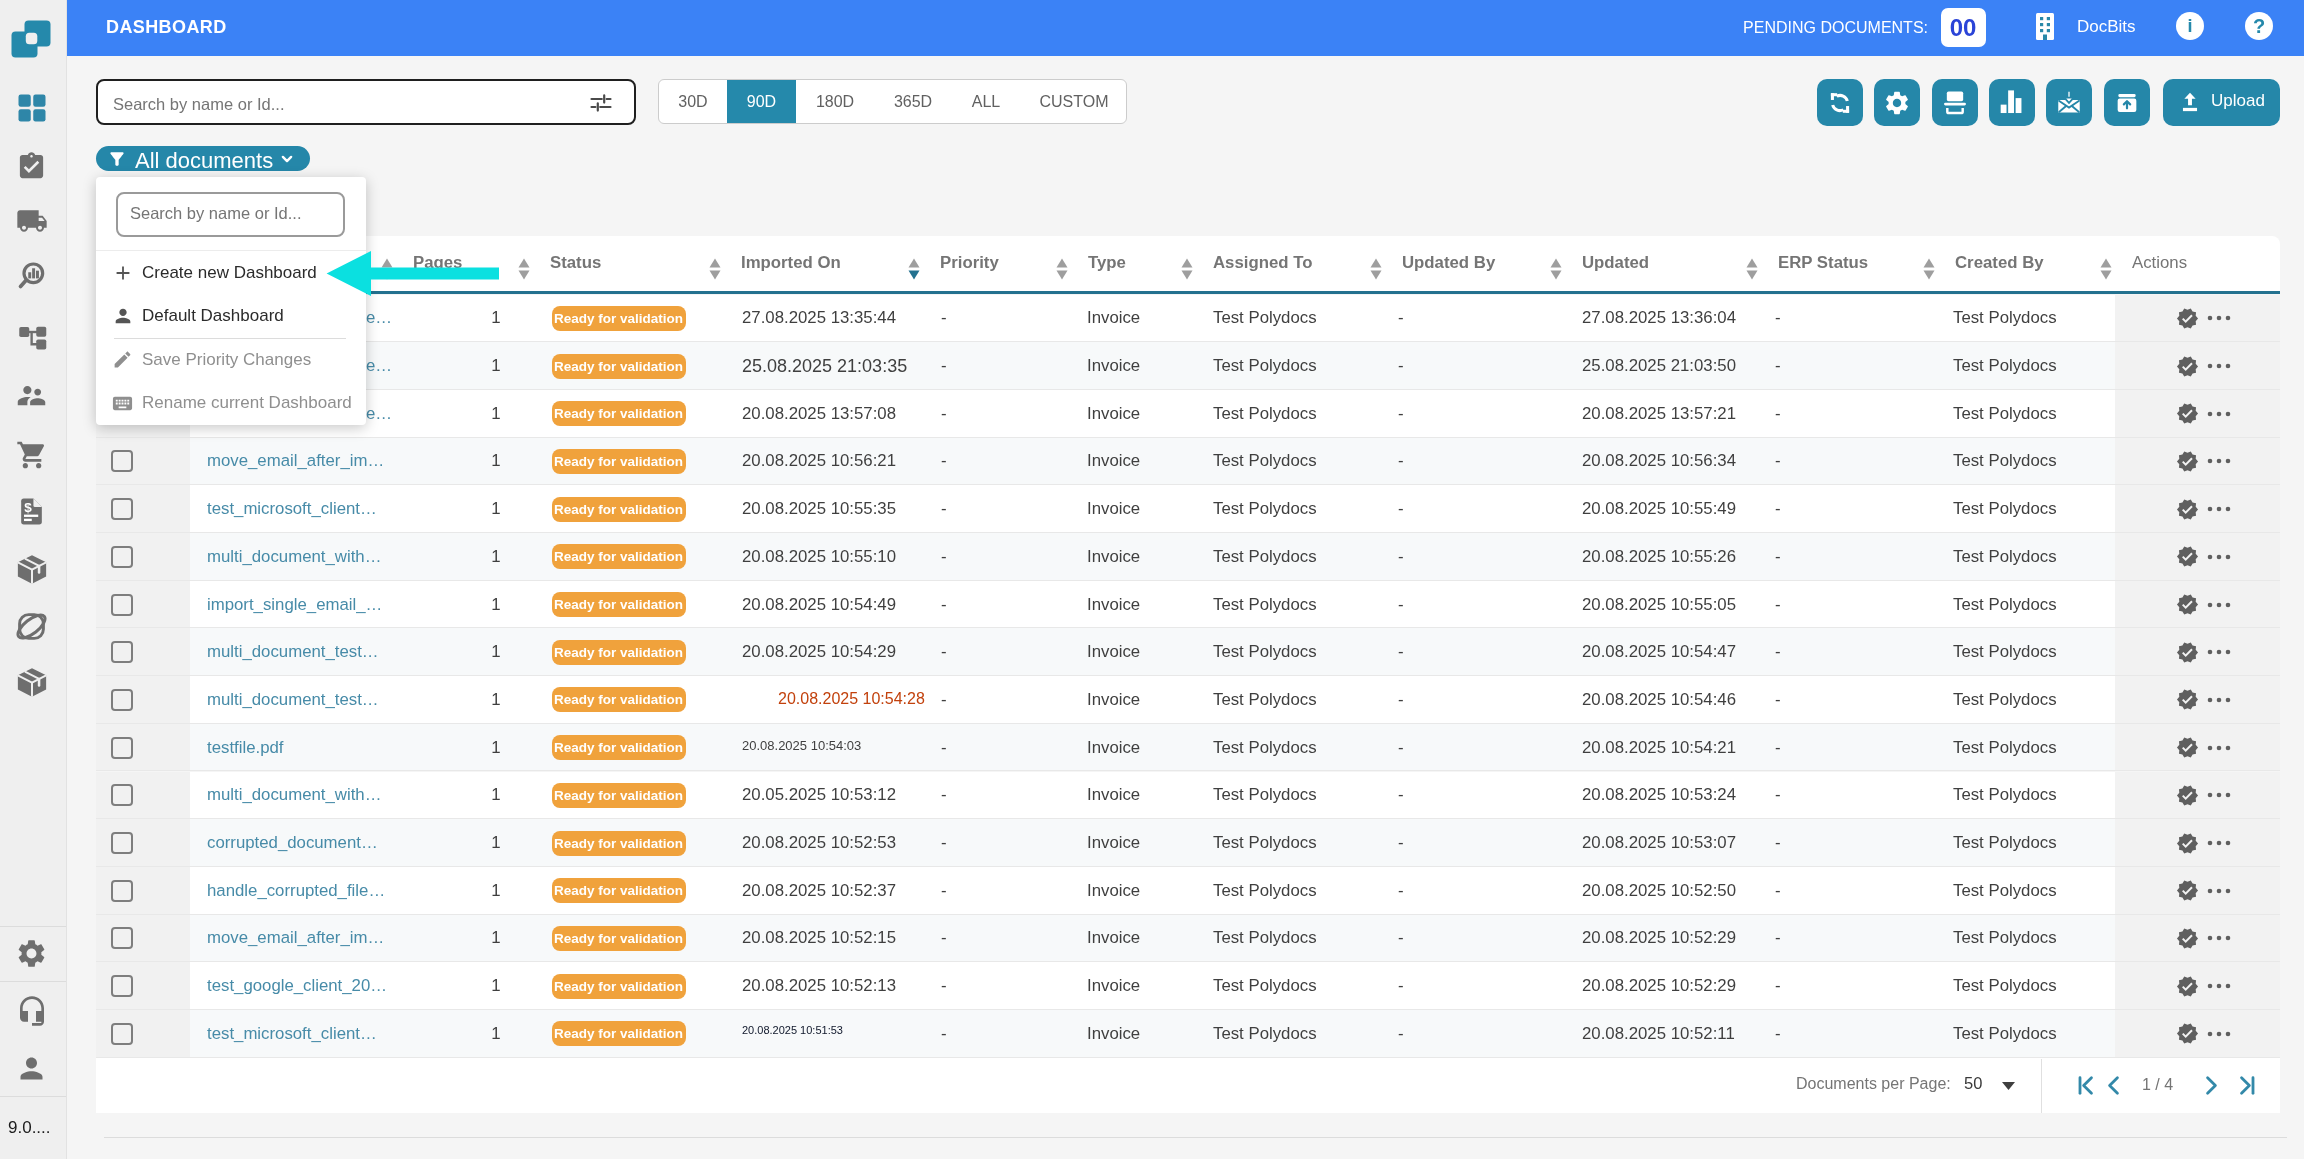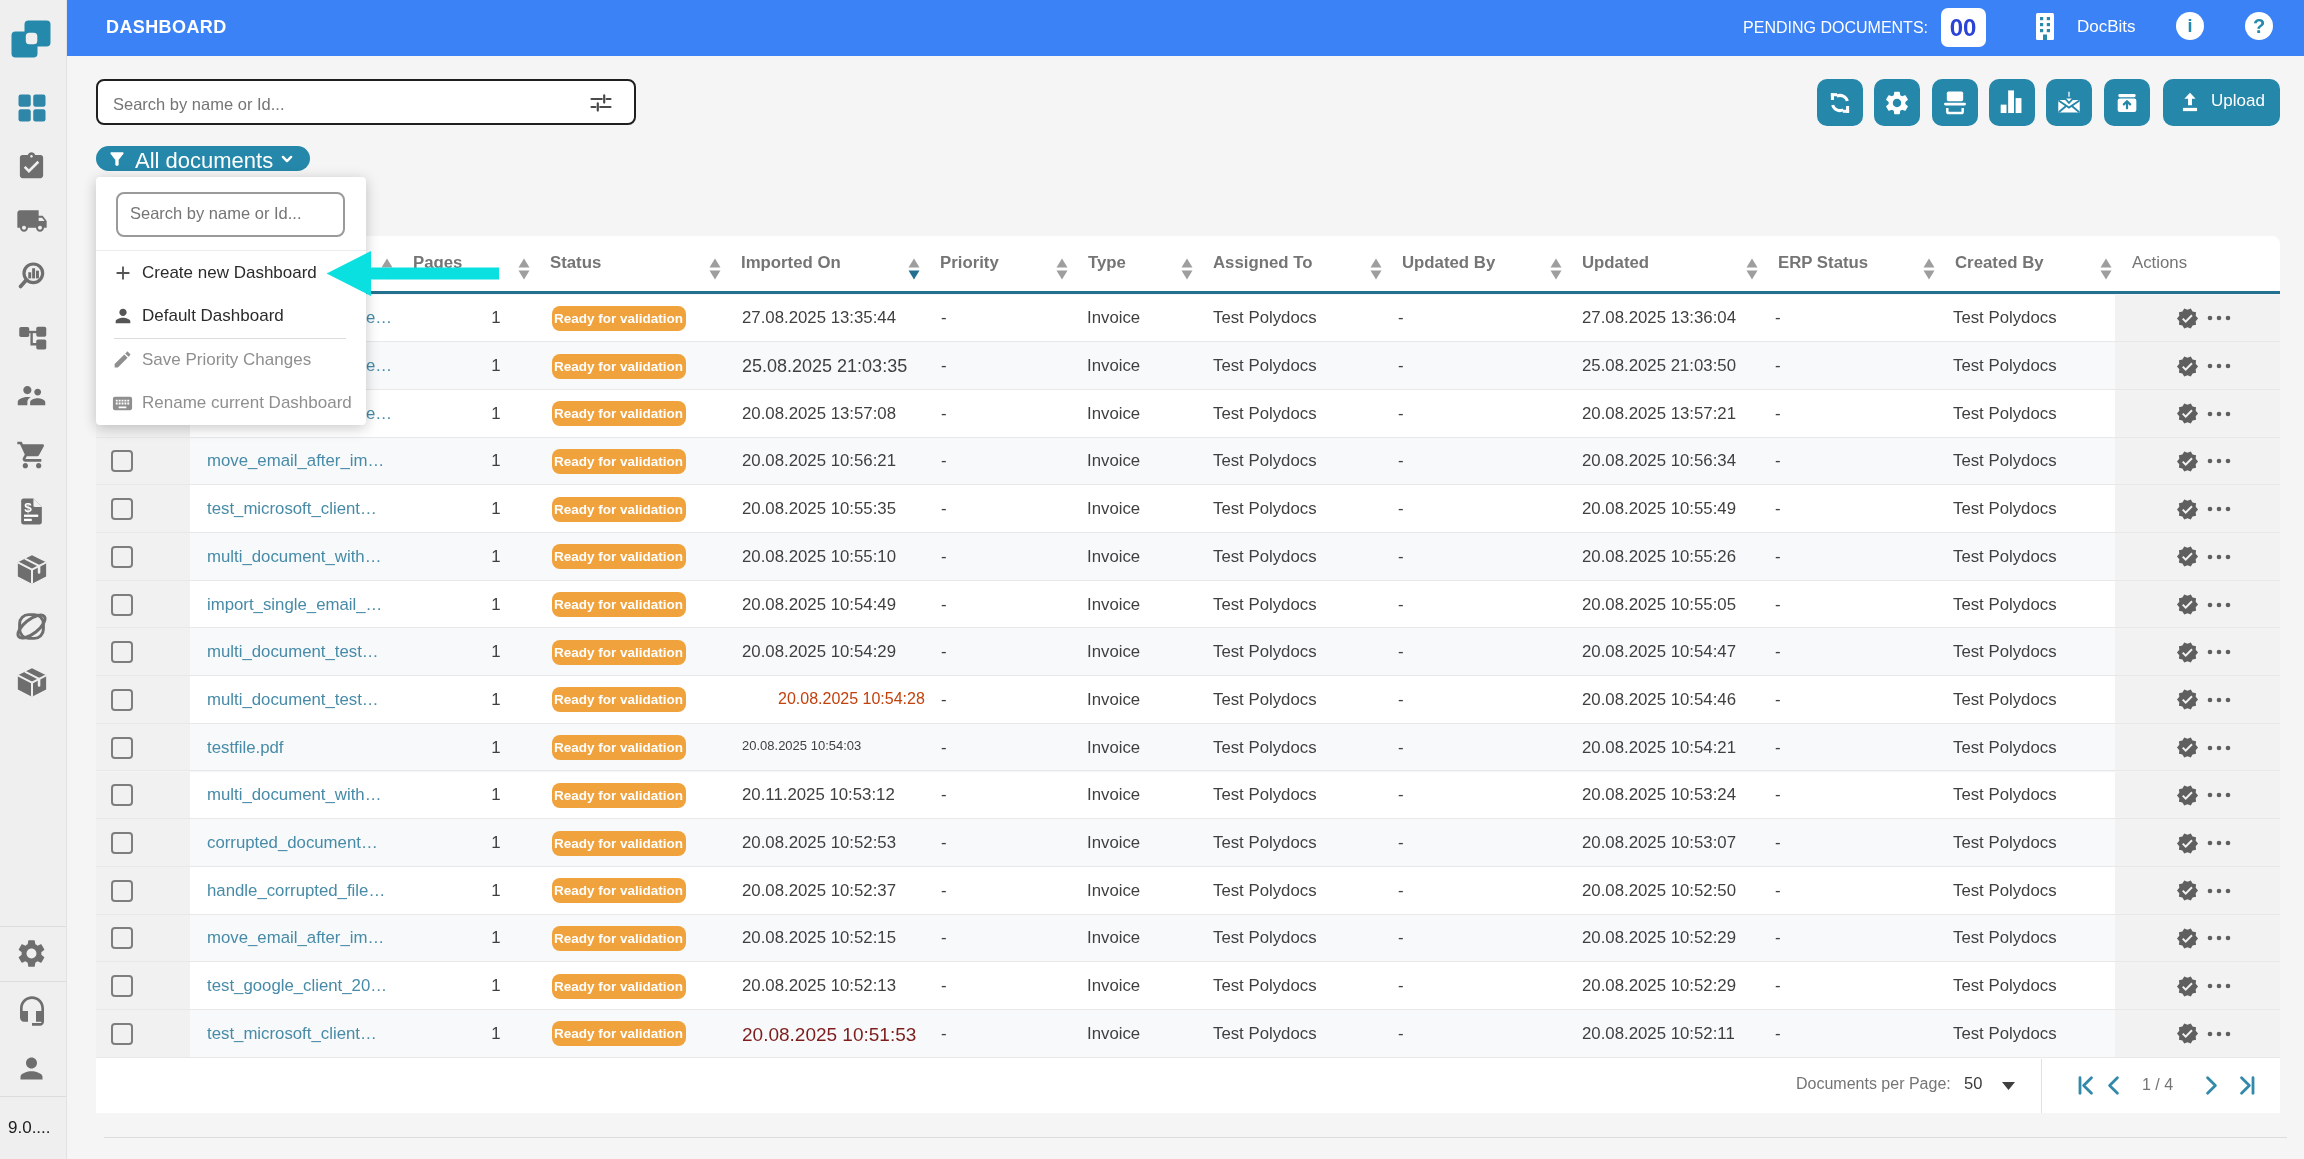--- a/index.html
+++ b/index.html
@@ -124,20 +124,28 @@
 <line x1="3.5" y1="9" x2="13.8" y2="9"></line>
             <line x1="18.6" y1="9" x2="22.5" y2="9"></line>
 <line x1="16.2" y1="5.4" x2="16.2" y2="12.6"></line>
 <line x1="3.5" y1="17" x2="7.4" y2="17"></line>
             <line x1="12.2" y1="17" x2="22.5" y2="17"></line>
 <line x1="9.8" y1="13.4" x2="9.8" y2="20.6"></line>
 </g>
         </svg></div>
 </div>
 
+<div style="position:absolute;left:658px;top:79px;width:469px;height:45px;background:#fff;border:1px solid #CCCCCC;border-radius:6px;box-sizing:border-box;overflow:hidden">
+      <div style="position:absolute;left:0px;top:0;width:68px;height:100%;line-height:43px;text-align:center;font-size:16px;color:#616161;">30D</div>
+      <div style="position:absolute;left:68px;top:0;width:69px;height:100%;line-height:43px;text-align:center;font-size:16px;background:#2589AB;color:#fff;">90D</div>
+      <div style="position:absolute;left:137px;top:0;width:78px;height:100%;line-height:43px;text-align:center;font-size:16px;color:#616161;">180D</div>
+      <div style="position:absolute;left:215px;top:0;width:78px;height:100%;line-height:43px;text-align:center;font-size:16px;color:#616161;">365D</div>
+      <div style="position:absolute;left:293px;top:0;width:68px;height:100%;line-height:43px;text-align:center;font-size:16px;color:#616161;">ALL</div>
+      <div style="position:absolute;left:361px;top:0;width:108px;height:100%;line-height:43px;text-align:center;font-size:16px;color:#616161;">CUSTOM</div>
+    </div>
 <div style="position:absolute;left:1817px;top:79px;width:46px;height:47px;background:#2587A9;border-radius:10px">
 <svg width="28" height="28" viewBox="0 0 24 24" style="position:absolute;left:9px;top:9.5px">
         <g fill="none" stroke="#fff" stroke-width="2.6">
 <path d="M9.2 6.2 A6.3 6.3 0 0 1 18.25 10.3"></path>
 <path d="M14.8 17.8 A6.3 6.3 0 0 1 5.75 13.7"></path>
 </g>
 <rect x="4.2" y="3.6" width="5.4" height="2.6" fill="#fff"></rect>
 <rect x="4.2" y="3.6" width="2.6" height="5.8" fill="#fff"></rect>
 <rect x="14.4" y="17.8" width="5.4" height="2.6" fill="#fff"></rect>
 <rect x="17.2" y="14.6" width="2.6" height="5.8" fill="#fff"></rect>
@@ -513,21 +521,21 @@
         </g>
       </svg>
     </div>
     <div style="position:absolute;left:96px;top:771.5px;width:2184px;height:47.7px;background:#FFFFFF;border-bottom:1px solid #E8E8E8;box-sizing:border-box">
       <div style="position:absolute;left:0;top:0;width:94px;height:100%;background:#F1F1F1"></div>
       <div style="position:absolute;left:2019px;top:0;width:165px;height:100%;background:#F2F2F2"></div>
       <div style="position:absolute;left:15px;top:12.9px;width:22px;height:22px;border:2px solid #7E7E7E;border-radius:4px;box-sizing:border-box"></div>
       <div style="position:absolute;left:111px;top:13.9px;font-size:16.8px;color:#478BA8">multi_document_with…</div>
       <div style="position:absolute;left:390px;top:13.9px;width:20px;text-align:center;font-size:16.8px;color:#3F3F3F">1</div>
       <div style="position:absolute;left:455.5px;top:11.4px;width:134px;height:25px;background:#F0A23C;border-radius:8px;text-align:center;line-height:25px;font-size:13.5px;font-weight:bold;color:#fff">Ready for validation</div>
-      <div style="position:absolute;left:646px;top:13.9px;font-size:16.8px;color:#3F3F3F">20.11.2025 10:53:12</div>
+      <div style="position:absolute;left:646px;top:13.9px;font-size:16.8px;color:#3F3F3F">20.05.2025 10:53:12</div>
       <div style="position:absolute;left:845px;top:13.9px;font-size:16.8px;color:#3F3F3F">-</div>
       <div style="position:absolute;left:991px;top:13.9px;font-size:16.8px;color:#3F3F3F">Invoice</div>
       <div style="position:absolute;left:1117px;top:13.9px;font-size:16.8px;color:#3F3F3F">Test Polydocs</div>
       <div style="position:absolute;left:1302px;top:13.9px;font-size:16.8px;color:#3F3F3F">-</div>
       <div style="position:absolute;left:1486px;top:13.9px;font-size:16.8px;color:#3F3F3F">20.08.2025 10:53:24</div>
       <div style="position:absolute;left:1679px;top:13.9px;font-size:16.8px;color:#3F3F3F">-</div>
       <div style="position:absolute;left:1857px;top:13.9px;font-size:16.8px;color:#3F3F3F">Test Polydocs</div>
       <svg width="23" height="23" viewBox="0 0 24 24" style="position:absolute;left:2079.5px;top:12.4px">
         <path d="M23 12l-2.44-2.79.34-3.69-3.61-.82-1.89-3.2L12 2.96 8.6 1.5 6.71 4.69l-3.61.81.34 3.7L1 12l2.44 2.79-.34 3.7 3.61.82L8.6 22.5l3.4-1.47 3.4 1.46 1.89-3.19 3.61-.82-.34-3.69L23 12zm-12.91 4.72l-3.8-3.81 1.48-1.48 2.32 2.33 5.85-5.87 1.48 1.48-7.33 7.35z" fill="#5F5F5F"></path>
       </svg>
@@ -643,21 +651,21 @@
         </g>
       </svg>
     </div>
     <div style="position:absolute;left:96px;top:1010.0px;width:2184px;height:47.7px;background:#F7F9FA;border-bottom:1px solid #E8E8E8;box-sizing:border-box">
       <div style="position:absolute;left:0;top:0;width:94px;height:100%;background:#F1F1F1"></div>
       <div style="position:absolute;left:2019px;top:0;width:165px;height:100%;background:#F2F2F2"></div>
       <div style="position:absolute;left:15px;top:12.9px;width:22px;height:22px;border:2px solid #7E7E7E;border-radius:4px;box-sizing:border-box"></div>
       <div style="position:absolute;left:111px;top:13.9px;font-size:16.8px;color:#478BA8">test_microsoft_client…</div>
       <div style="position:absolute;left:390px;top:13.9px;width:20px;text-align:center;font-size:16.8px;color:#3F3F3F">1</div>
       <div style="position:absolute;left:455.5px;top:11.4px;width:134px;height:25px;background:#F0A23C;border-radius:8px;text-align:center;line-height:25px;font-size:13.5px;font-weight:bold;color:#fff">Ready for validation</div>
-      <div style="position:absolute;left:646px;top:13.9px;font-size:19px;color:#7f1d1d">20.08.2025 10:51:53</div>
+      <div style="position:absolute;left:646px;top:13.9px;font-size:11px;color:#0f172a">20.08.2025 10:51:53</div>
       <div style="position:absolute;left:845px;top:13.9px;font-size:16.8px;color:#3F3F3F">-</div>
       <div style="position:absolute;left:991px;top:13.9px;font-size:16.8px;color:#3F3F3F">Invoice</div>
       <div style="position:absolute;left:1117px;top:13.9px;font-size:16.8px;color:#3F3F3F">Test Polydocs</div>
       <div style="position:absolute;left:1302px;top:13.9px;font-size:16.8px;color:#3F3F3F">-</div>
       <div style="position:absolute;left:1486px;top:13.9px;font-size:16.8px;color:#3F3F3F">20.08.2025 10:52:11</div>
       <div style="position:absolute;left:1679px;top:13.9px;font-size:16.8px;color:#3F3F3F">-</div>
       <div style="position:absolute;left:1857px;top:13.9px;font-size:16.8px;color:#3F3F3F">Test Polydocs</div>
       <svg width="23" height="23" viewBox="0 0 24 24" style="position:absolute;left:2079.5px;top:12.4px">
         <path d="M23 12l-2.44-2.79.34-3.69-3.61-.82-1.89-3.2L12 2.96 8.6 1.5 6.71 4.69l-3.61.81.34 3.7L1 12l2.44 2.79-.34 3.7 3.61.82L8.6 22.5l3.4-1.47 3.4 1.46 1.89-3.19 3.61-.82-.34-3.69L23 12zm-12.91 4.72l-3.8-3.81 1.48-1.48 2.32 2.33 5.85-5.87 1.48 1.48-7.33 7.35z" fill="#5F5F5F"></path>
       </svg>

